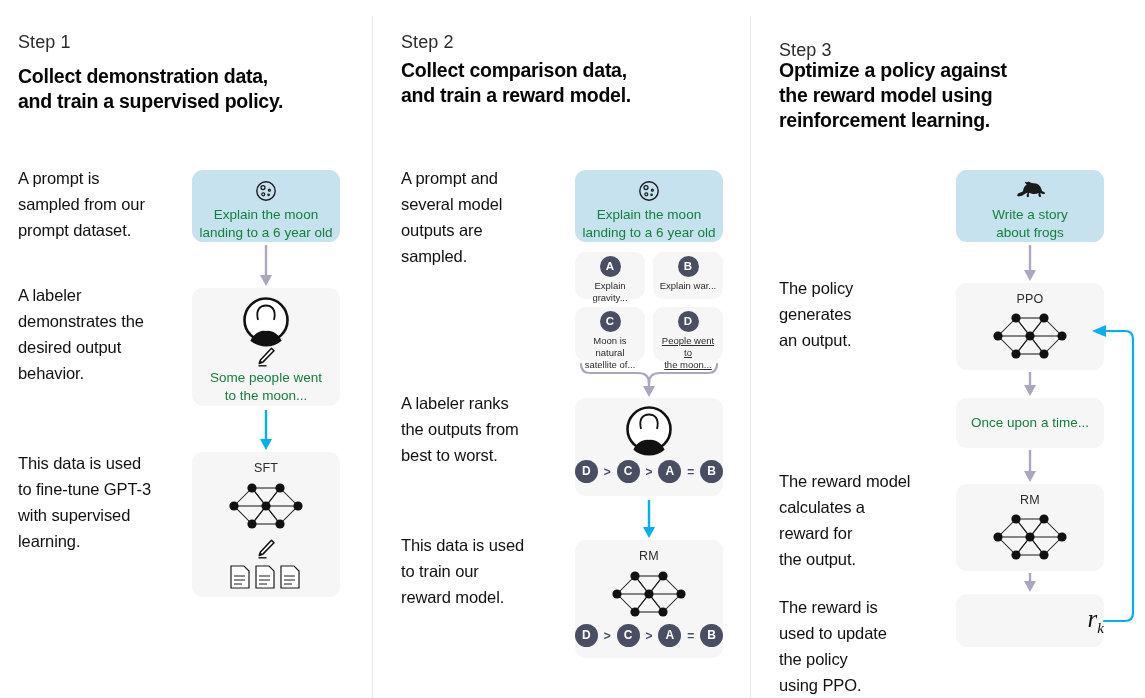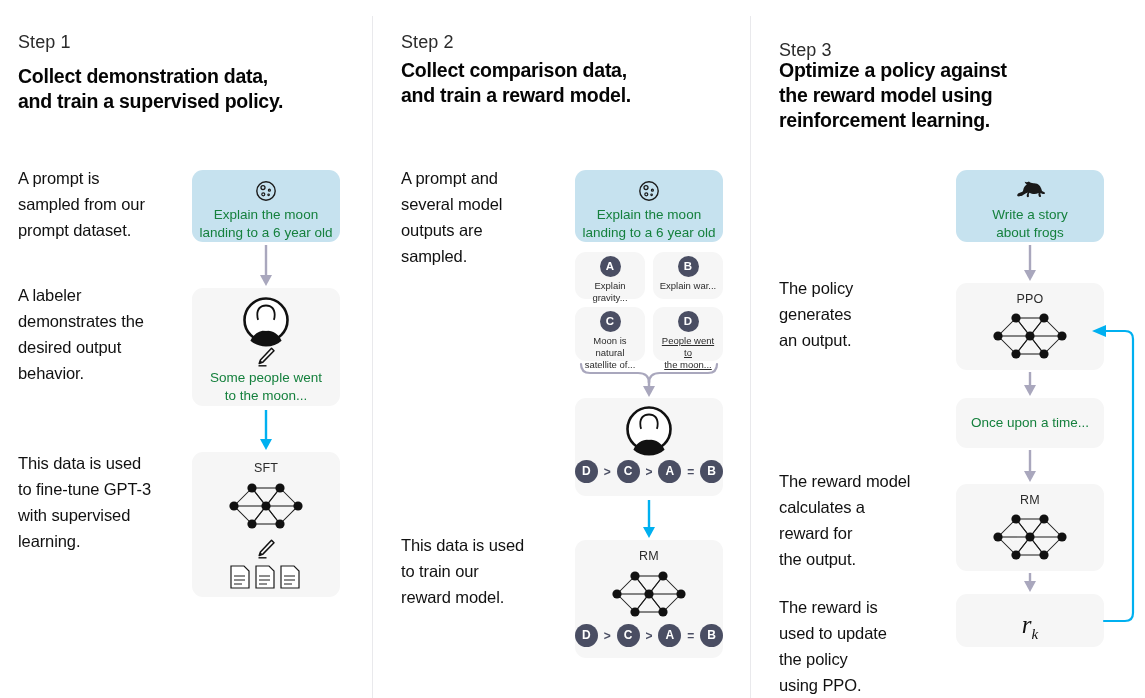--- a/index.html
+++ b/index.html
@@ -287,20 +287,23 @@
 
   <div class="col" id="col-2">
     <div class="step-label" style="left:28px; top:32px;">Step 2</div>
     <div class="step-title" style="left:28px; top:58px; width:330px;">Collect comparison data,
 and train a reward model.</div>
 
     <div class="caption" style="left:28px; top:165px; width:165px;">A prompt and
 several model
 outputs are
 sampled.</div>
+    <div class="caption" style="left:28px; top:390px; width:175px;">A labeler ranks
+the outputs from
+best to worst.</div>
     <div class="caption" style="left:28px; top:532px; width:175px;">This data is used
 to train our
 reward model.</div>
 
     <div class="box blue" style="left:202px; top:170px; width:148px; height:72px;">
       <div class="icon-wrap" style="left:62px; top:9px;">
         <svg width="24" height="24" viewBox="0 0 24 24">
           <circle cx="12" cy="12" r="9.2" fill="none" stroke="#1b1b1b" stroke-width="1.4"></circle>
           <circle cx="9" cy="8.6" r="2.0" fill="none" stroke="#1b1b1b" stroke-width="1.3"></circle>
           <circle cx="15.4" cy="11.2" r="1.0" fill="none" stroke="#1b1b1b" stroke-width="1.2"></circle>
@@ -505,21 +508,21 @@
               <circle cx="40" cy="28" r="4.6"></circle>
             <circle cx="54" cy="10" r="4.6"></circle>
               <circle cx="54" cy="46" r="4.6"></circle>
             <circle cx="72" cy="28" r="4.6"></circle>
           </g>
         </svg>
       </div>
     </div>
 
     <div class="box" style="left:205px; top:594px; width:148px; height:53px;">
-      <div class="rk" style="top:17px;">
+      <div class="rk" style="top:11px;text-align:right;">
         <span>r</span><sub>k</sub>
       </div>
     </div>
 
     <svg class="arrows">
       <g stroke="#a9a7bd" fill="#a9a7bd">
         <line x1="279" y1="245" x2="279" y2="272" stroke-width="2.4"></line>
         <polygon points="273,270 285,270 279,281" stroke="none"></polygon>
         <line x1="279" y1="372" x2="279" y2="387" stroke-width="2.4"></line>
         <polygon points="273,385 285,385 279,396" stroke="none"></polygon>

